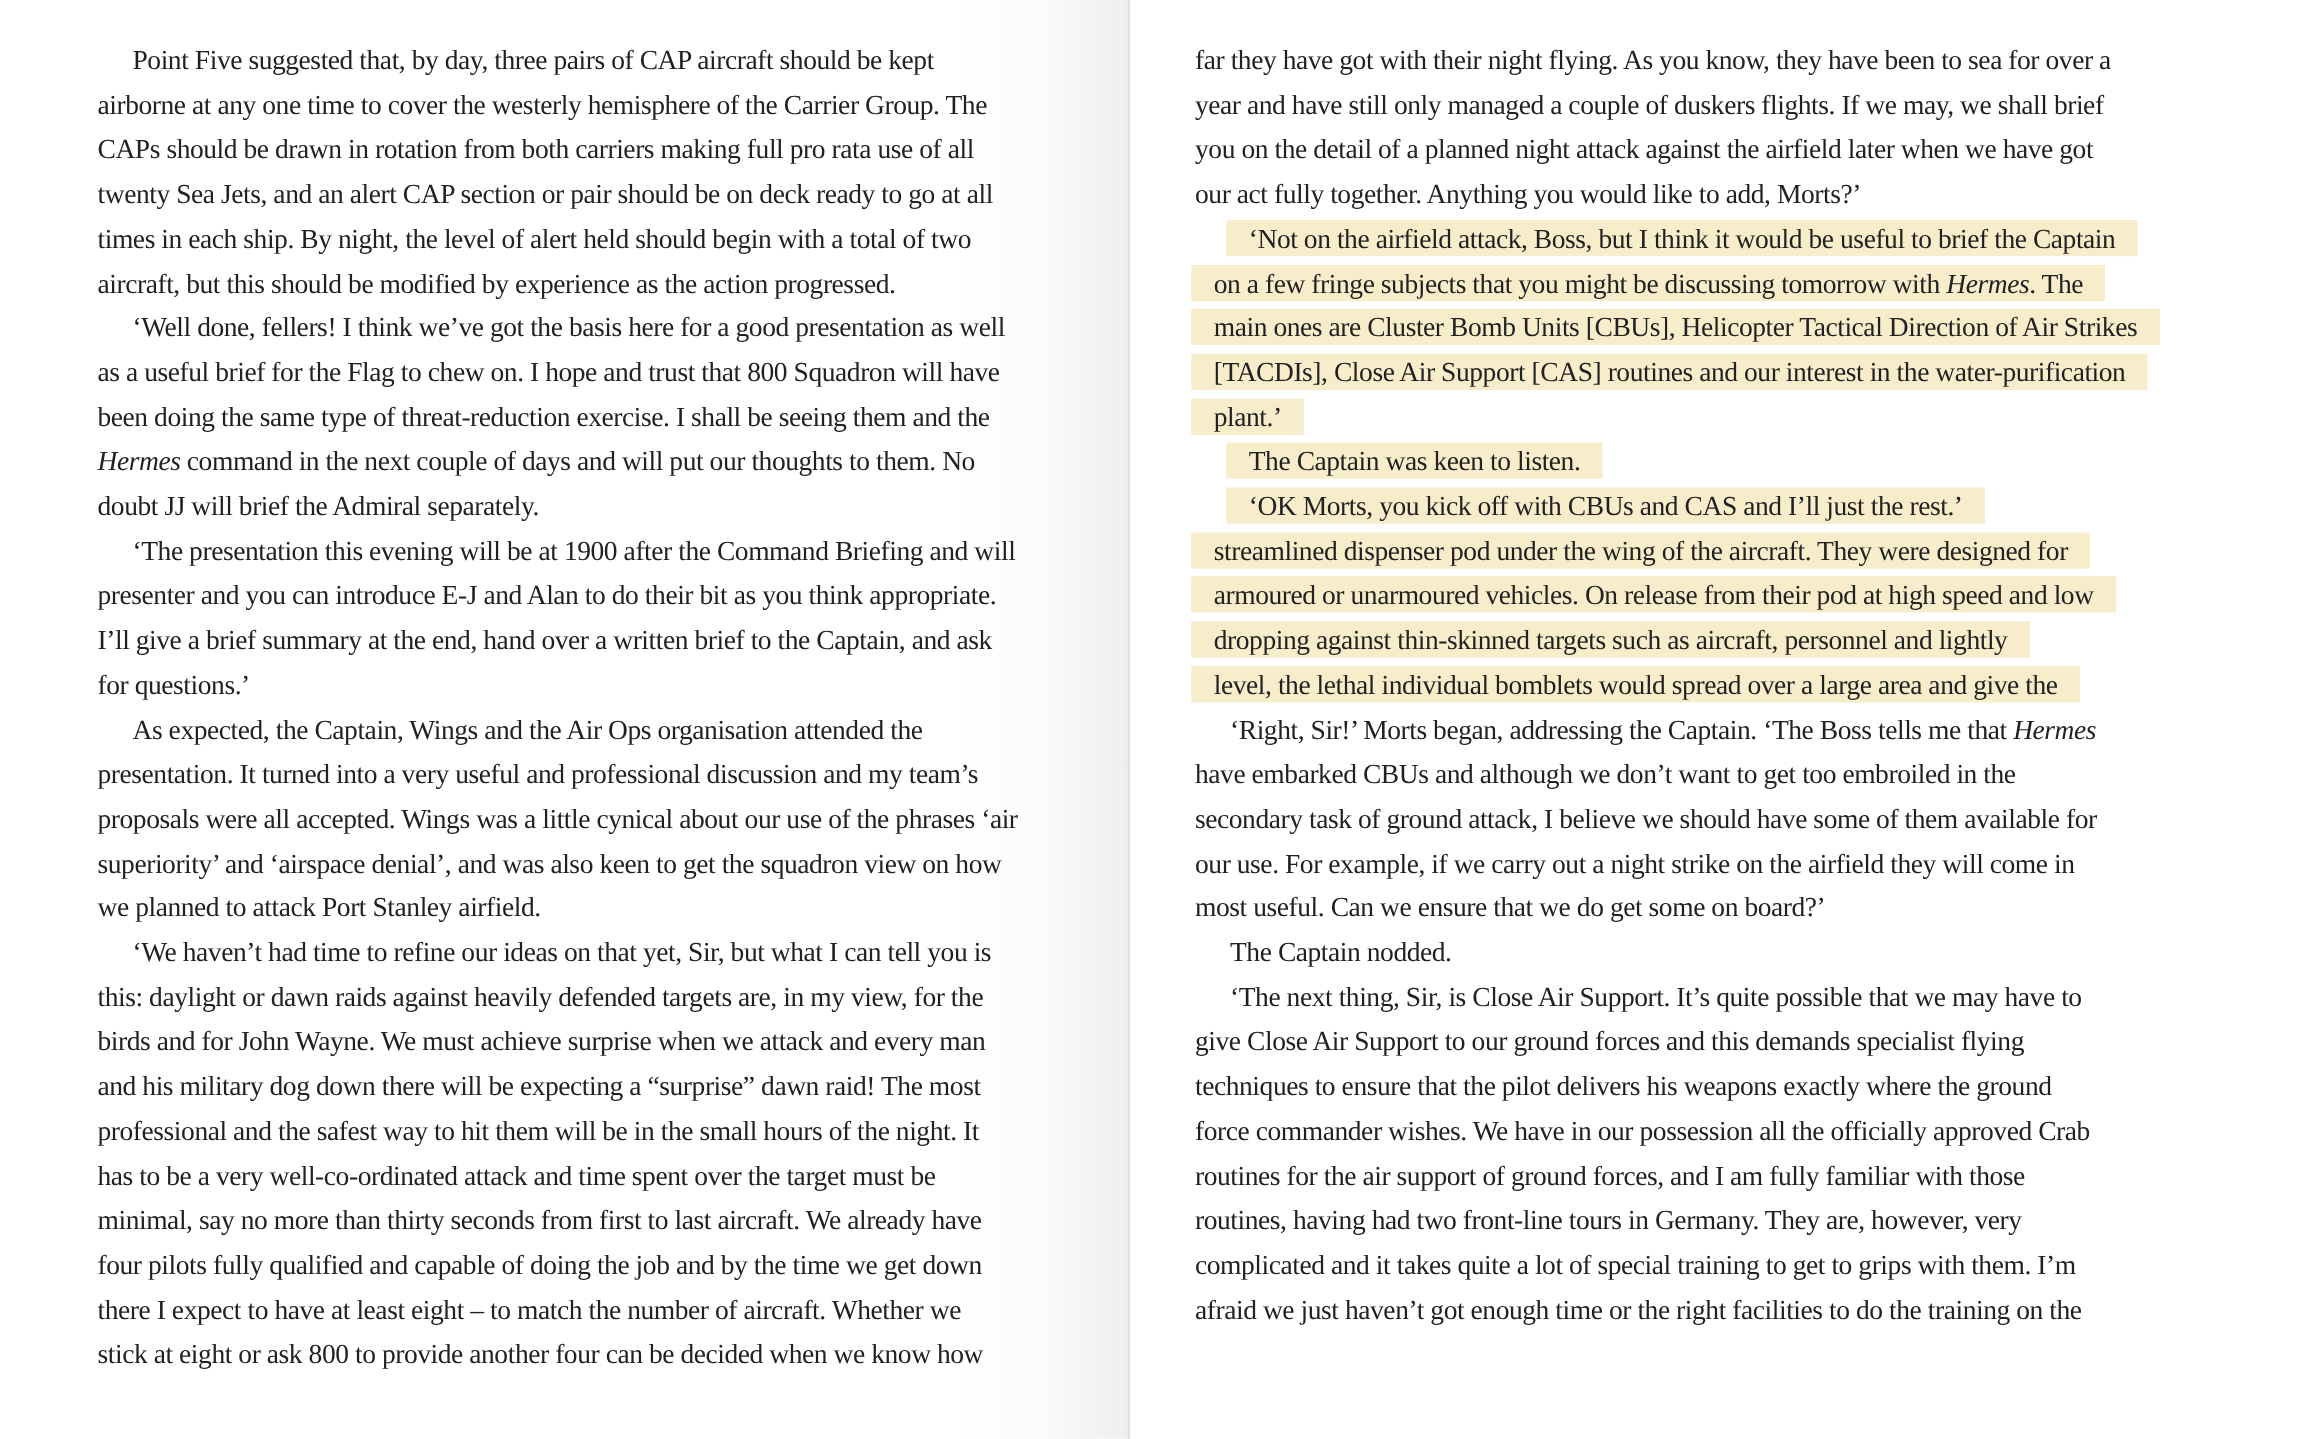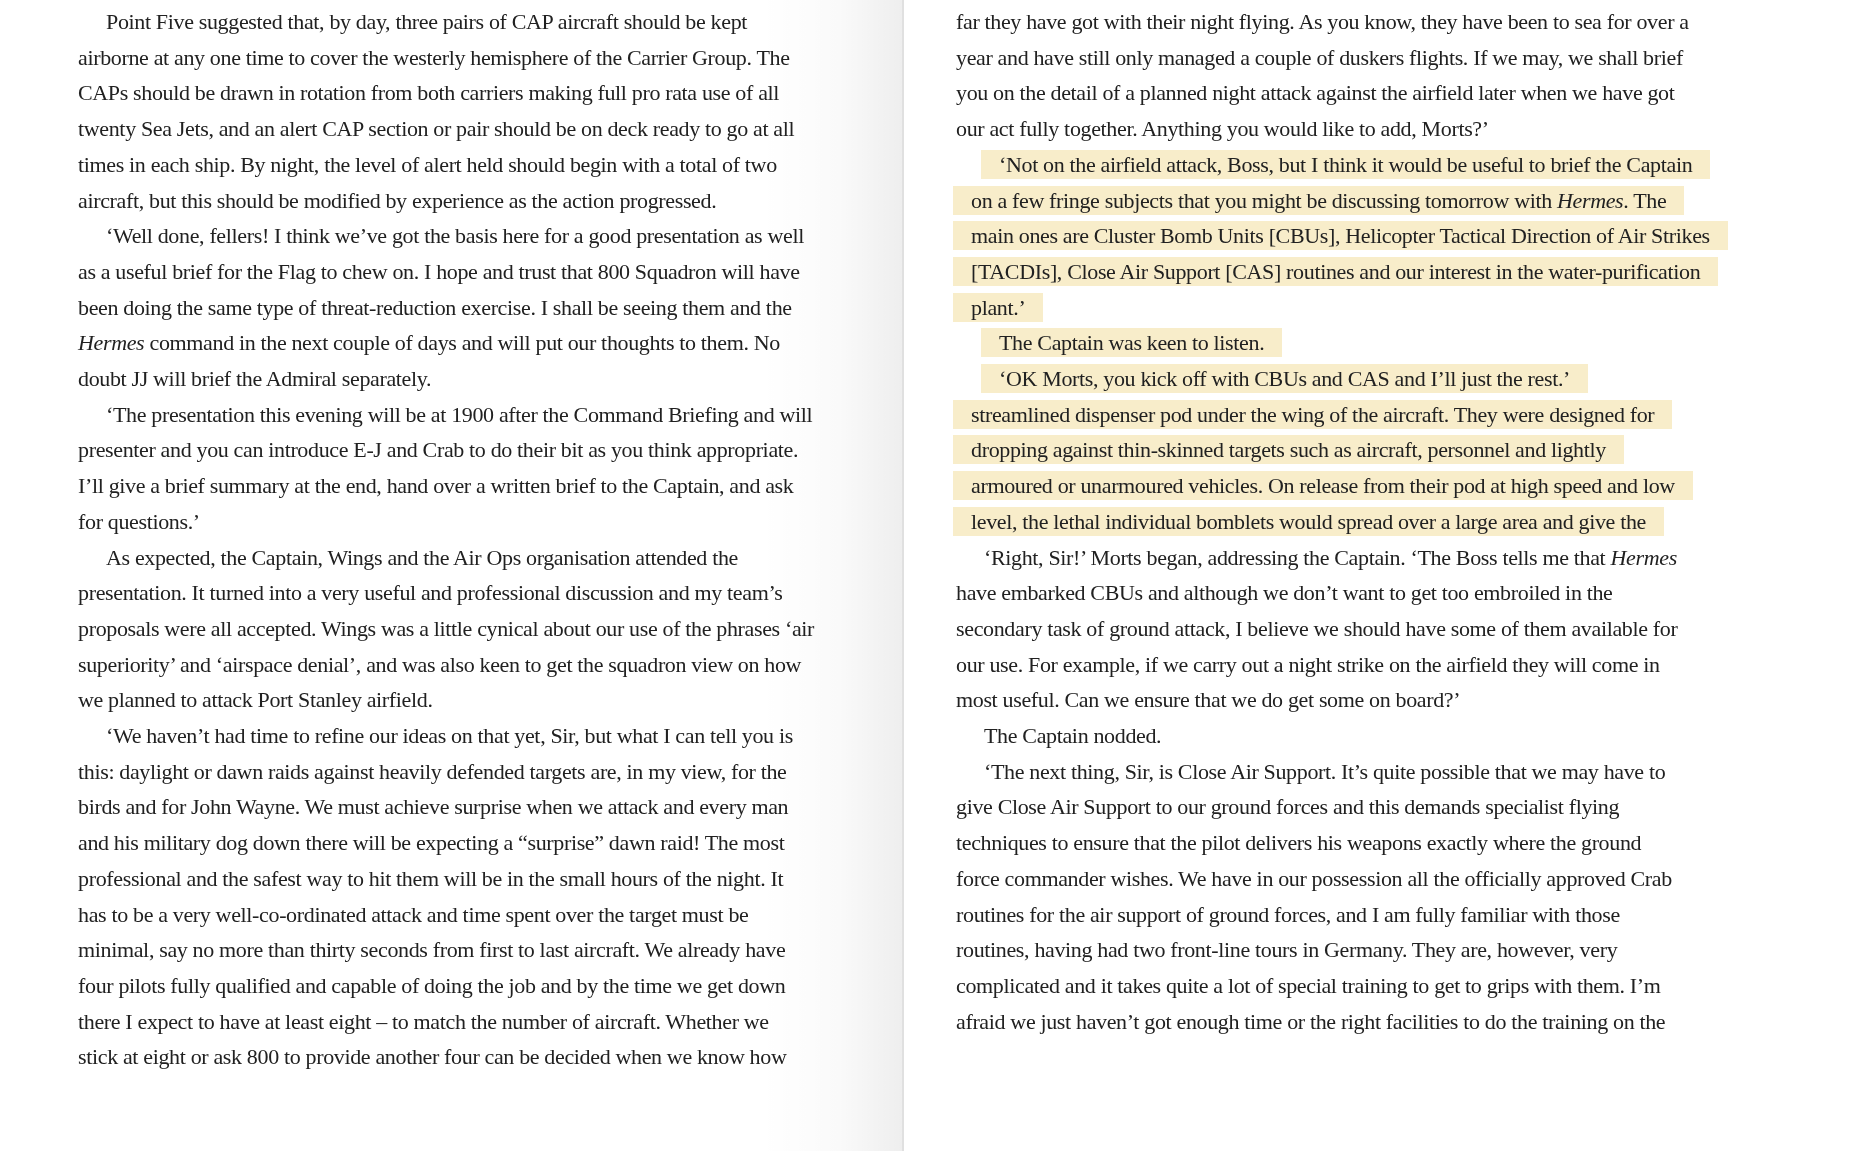--- a/index.html
+++ b/index.html
@@ -20,21 +20,21 @@
   .gutter{
     position:absolute;
     left:760px;top:0;
     width:142px;height:1151px;
     background:linear-gradient(to right, rgba(0,0,0,0) 0%, rgba(0,0,0,0.02) 55%, rgba(0,0,0,0.065) 100%);
     border-right:2px solid var(--fold-line);
     pointer-events:none;
   }
   .page{
     position:absolute;
-    top:4px;
+    top:30px;
     width:778px;
     font-size:22px;
     line-height:35.7px;
     letter-spacing:-0.35px;
     color:var(--text);
   }
   .page-left{left:78px;}
   .page-right{left:956px;}
   .line{white-space:nowrap;}
   .line.indent{padding-left:28px;}
@@ -56,21 +56,21 @@
       <div class="line"><span>CAPs should be drawn in rotation from both carriers making full pro rata use of all</span></div>
       <div class="line"><span>twenty Sea Jets, and an alert CAP section or pair should be on deck ready to go at all</span></div>
       <div class="line"><span>times in each ship. By night, the level of alert held should begin with a total of two</span></div>
       <div class="line"><span>aircraft, but this should be modified by experience as the action progressed.</span></div>
       <div class="line indent"><span>‘Well done, fellers! I think we’ve got the basis here for a good presentation as well</span></div>
       <div class="line"><span>as a useful brief for the Flag to chew on. I hope and trust that 800 Squadron will have</span></div>
       <div class="line"><span>been doing the same type of threat-reduction exercise. I shall be seeing them and the</span></div>
       <div class="line"><span><i>Hermes</i> command in the next couple of days and will put our thoughts to them. No</span></div>
       <div class="line"><span>doubt JJ will brief the Admiral separately.</span></div>
       <div class="line indent"><span>‘The presentation this evening will be at 1900 after the Command Briefing and will</span></div>
-      <div class="line"><span>presenter and you can introduce E-J and Crab to do their bit as you think appropriate.</span></div>
+      <div class="line"><span>presenter and you can introduce E-J and Alan to do their bit as you think appropriate.</span></div>
       <div class="line"><span>I’ll give a brief summary at the end, hand over a written brief to the Captain, and ask</span></div>
       <div class="line"><span>for questions.’</span></div>
       <div class="line indent"><span>As expected, the Captain, Wings and the Air Ops organisation attended the</span></div>
       <div class="line"><span>presentation. It turned into a very useful and professional discussion and my team’s</span></div>
       <div class="line"><span>proposals were all accepted. Wings was a little cynical about our use of the phrases ‘air</span></div>
       <div class="line"><span>superiority’ and ‘airspace denial’, and was also keen to get the squadron view on how</span></div>
       <div class="line"><span>we planned to attack Port Stanley airfield.</span></div>
       <div class="line indent"><span>‘We haven’t had time to refine our ideas on that yet, Sir, but what I can tell you is</span></div>
       <div class="line"><span>this: daylight or dawn raids against heavily defended targets are, in my view, for the</span></div>
       <div class="line"><span>birds and for John Wayne. We must achieve surprise when we attack and every man</span></div>
@@ -88,22 +88,22 @@
       <div class="line"><span>you on the detail of a planned night attack against the airfield later when we have got</span></div>
       <div class="line"><span>our act fully together. Anything you would like to add, Morts?’</span></div>
       <div class="line indent"><span class="hl">‘Not on the airfield attack, Boss, but I think it would be useful to brief the Captain</span></div>
       <div class="line"><span class="hl">on a few fringe subjects that you might be discussing tomorrow with <i>Hermes</i>. The</span></div>
       <div class="line"><span class="hl">main ones are Cluster Bomb Units [CBUs], Helicopter Tactical Direction of Air Strikes</span></div>
       <div class="line"><span class="hl">[TACDIs], Close Air Support [CAS] routines and our interest in the water-purification</span></div>
       <div class="line"><span class="hl">plant.’</span></div>
       <div class="line indent"><span class="hl">The Captain was keen to listen.</span></div>
       <div class="line indent"><span class="hl">‘OK Morts, you kick off with CBUs and CAS and I’ll just the rest.’</span></div>
       <div class="line"><span class="hl">streamlined dispenser pod under the wing of the aircraft. They were designed for</span></div>
+      <div class="line"><span class="hl">armoured or unarmoured vehicles. On release from their pod at high speed and low</span></div>
       <div class="line"><span class="hl">dropping against thin-skinned targets such as aircraft, personnel and lightly</span></div>
-      <div class="line"><span class="hl">armoured or unarmoured vehicles. On release from their pod at high speed and low</span></div>
       <div class="line"><span class="hl">level, the lethal individual bomblets would spread over a large area and give the</span></div>
       <div class="line indent"><span>‘Right, Sir!’ Morts began, addressing the Captain. ‘The Boss tells me that <i>Hermes</i></span></div>
       <div class="line"><span>have embarked CBUs and although we don’t want to get too embroiled in the</span></div>
       <div class="line"><span>secondary task of ground attack, I believe we should have some of them available for</span></div>
       <div class="line"><span>our use. For example, if we carry out a night strike on the airfield they will come in</span></div>
       <div class="line"><span>most useful. Can we ensure that we do get some on board?’</span></div>
       <div class="line indent"><span>The Captain nodded.</span></div>
       <div class="line indent"><span>‘The next thing, Sir, is Close Air Support. It’s quite possible that we may have to</span></div>
       <div class="line"><span>give Close Air Support to our ground forces and this demands specialist flying</span></div>
       <div class="line"><span>techniques to ensure that the pilot delivers his weapons exactly where the ground</span></div>

